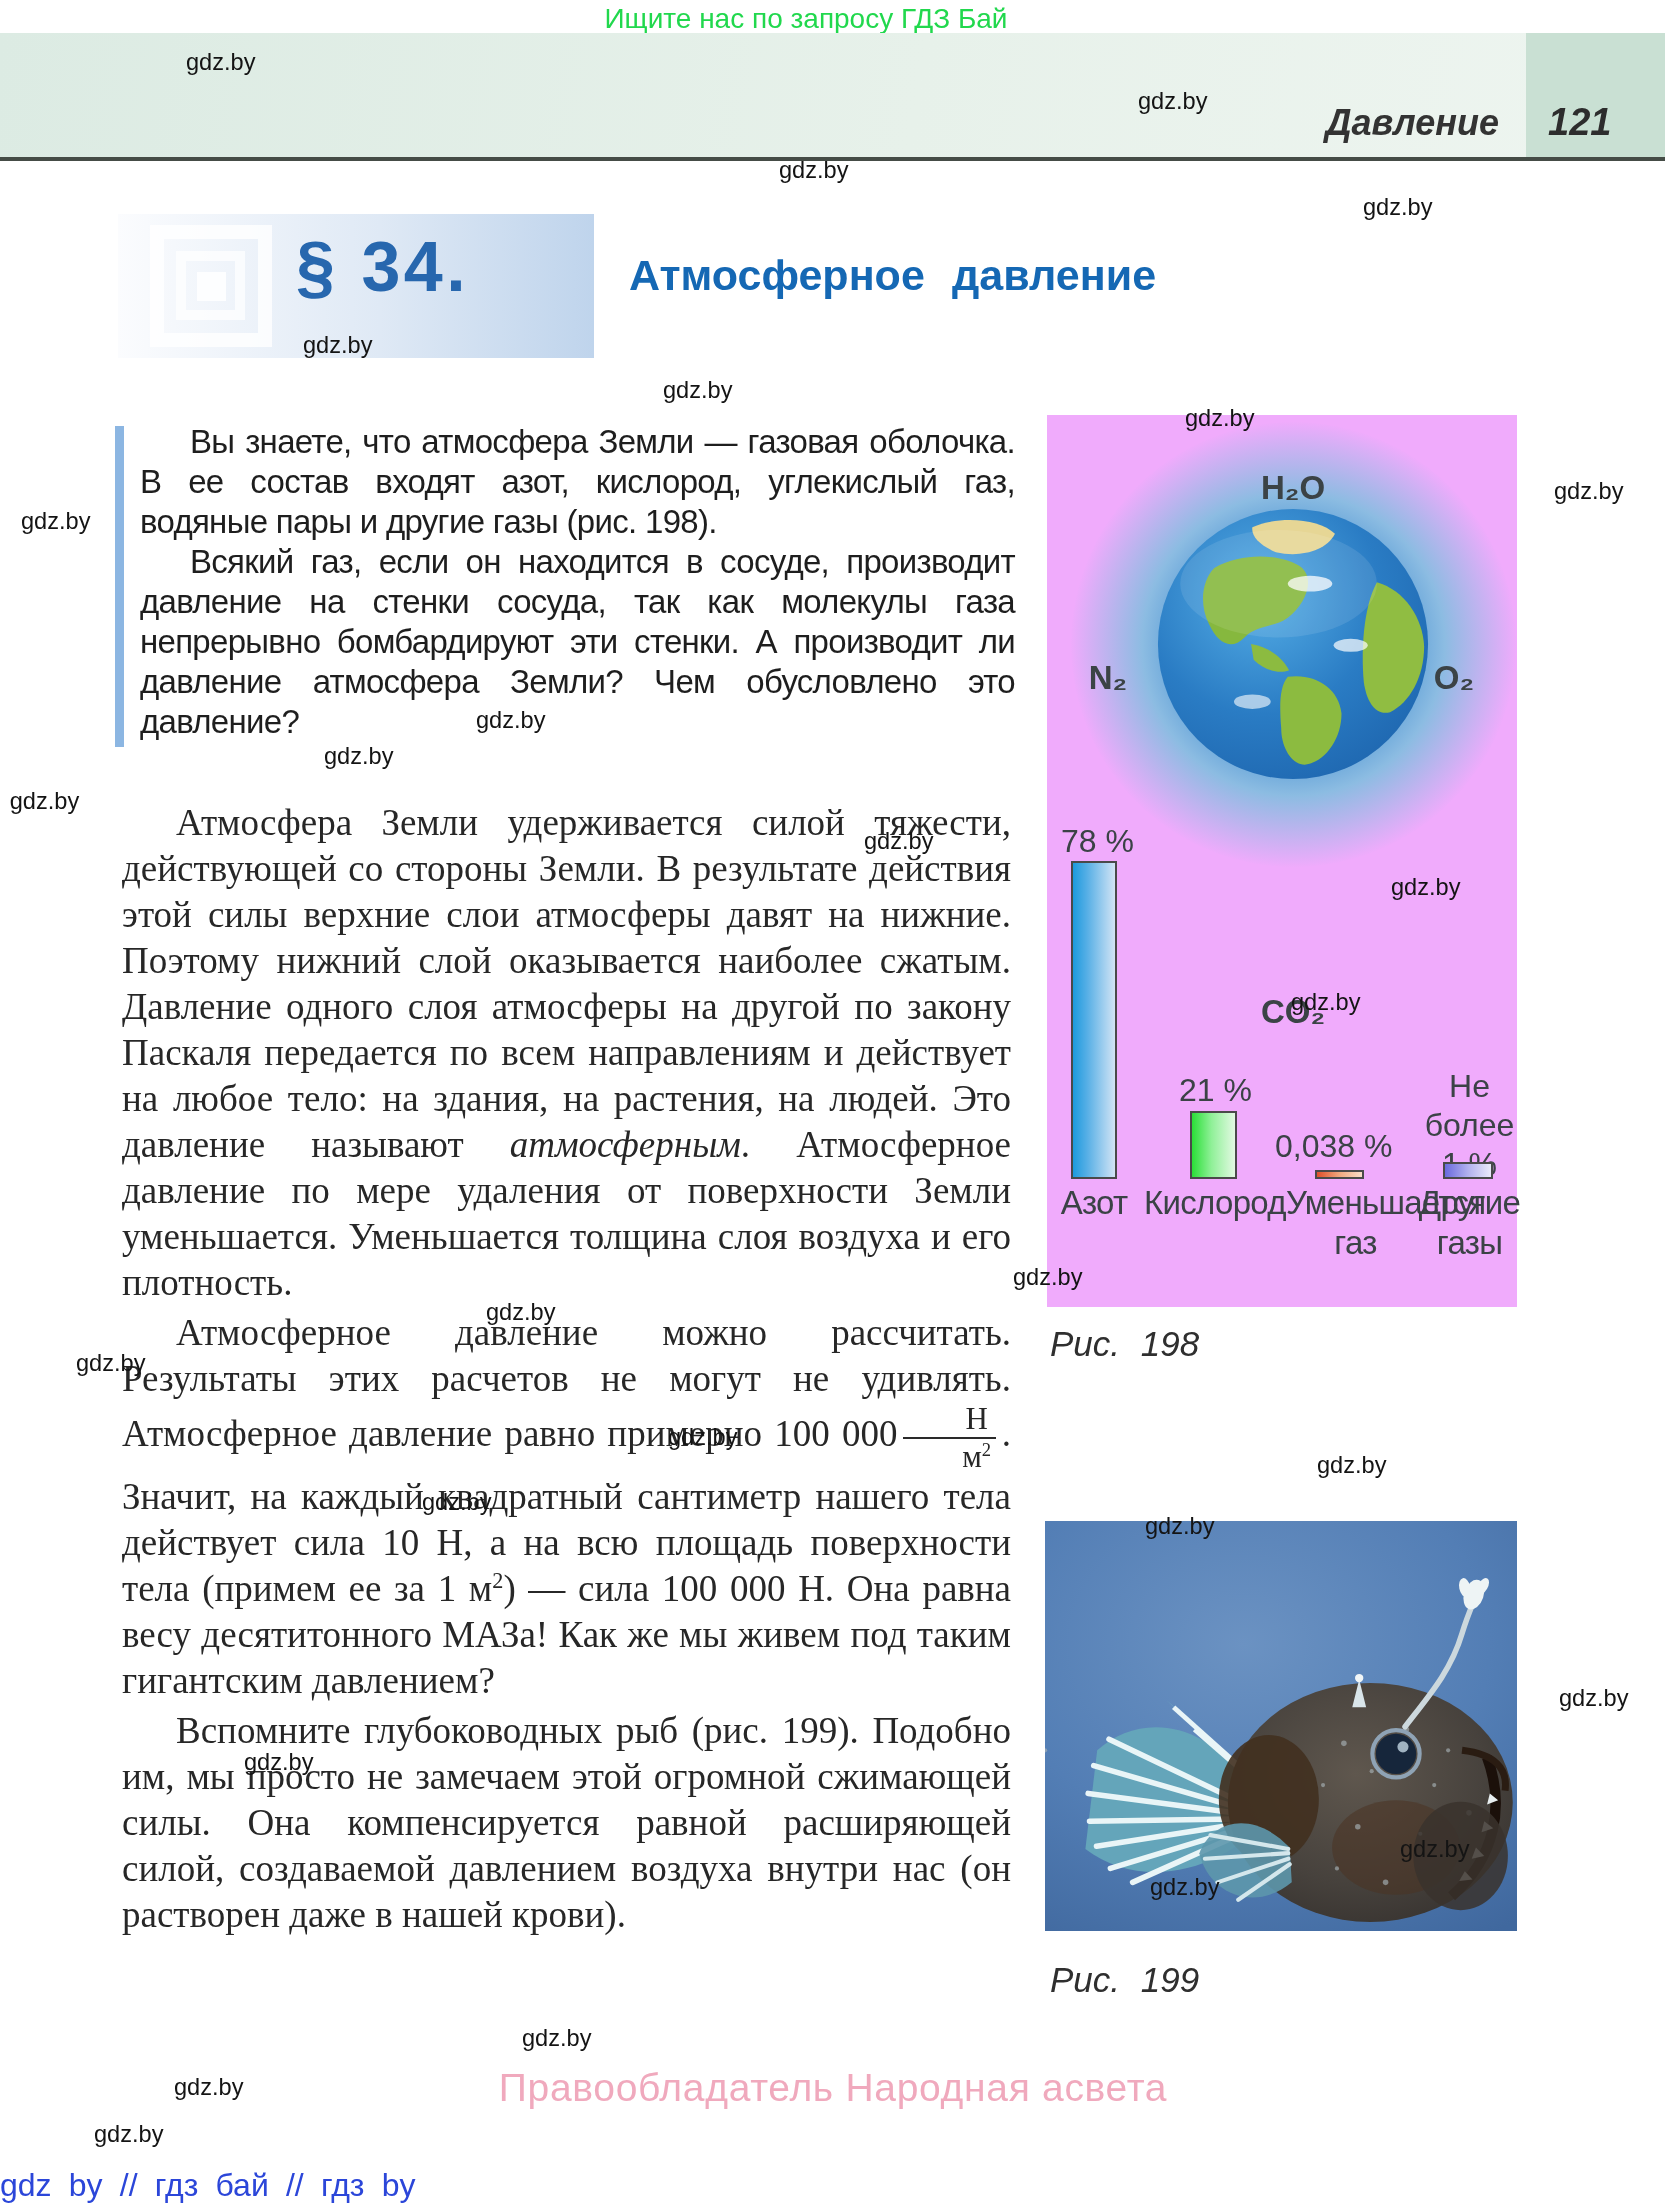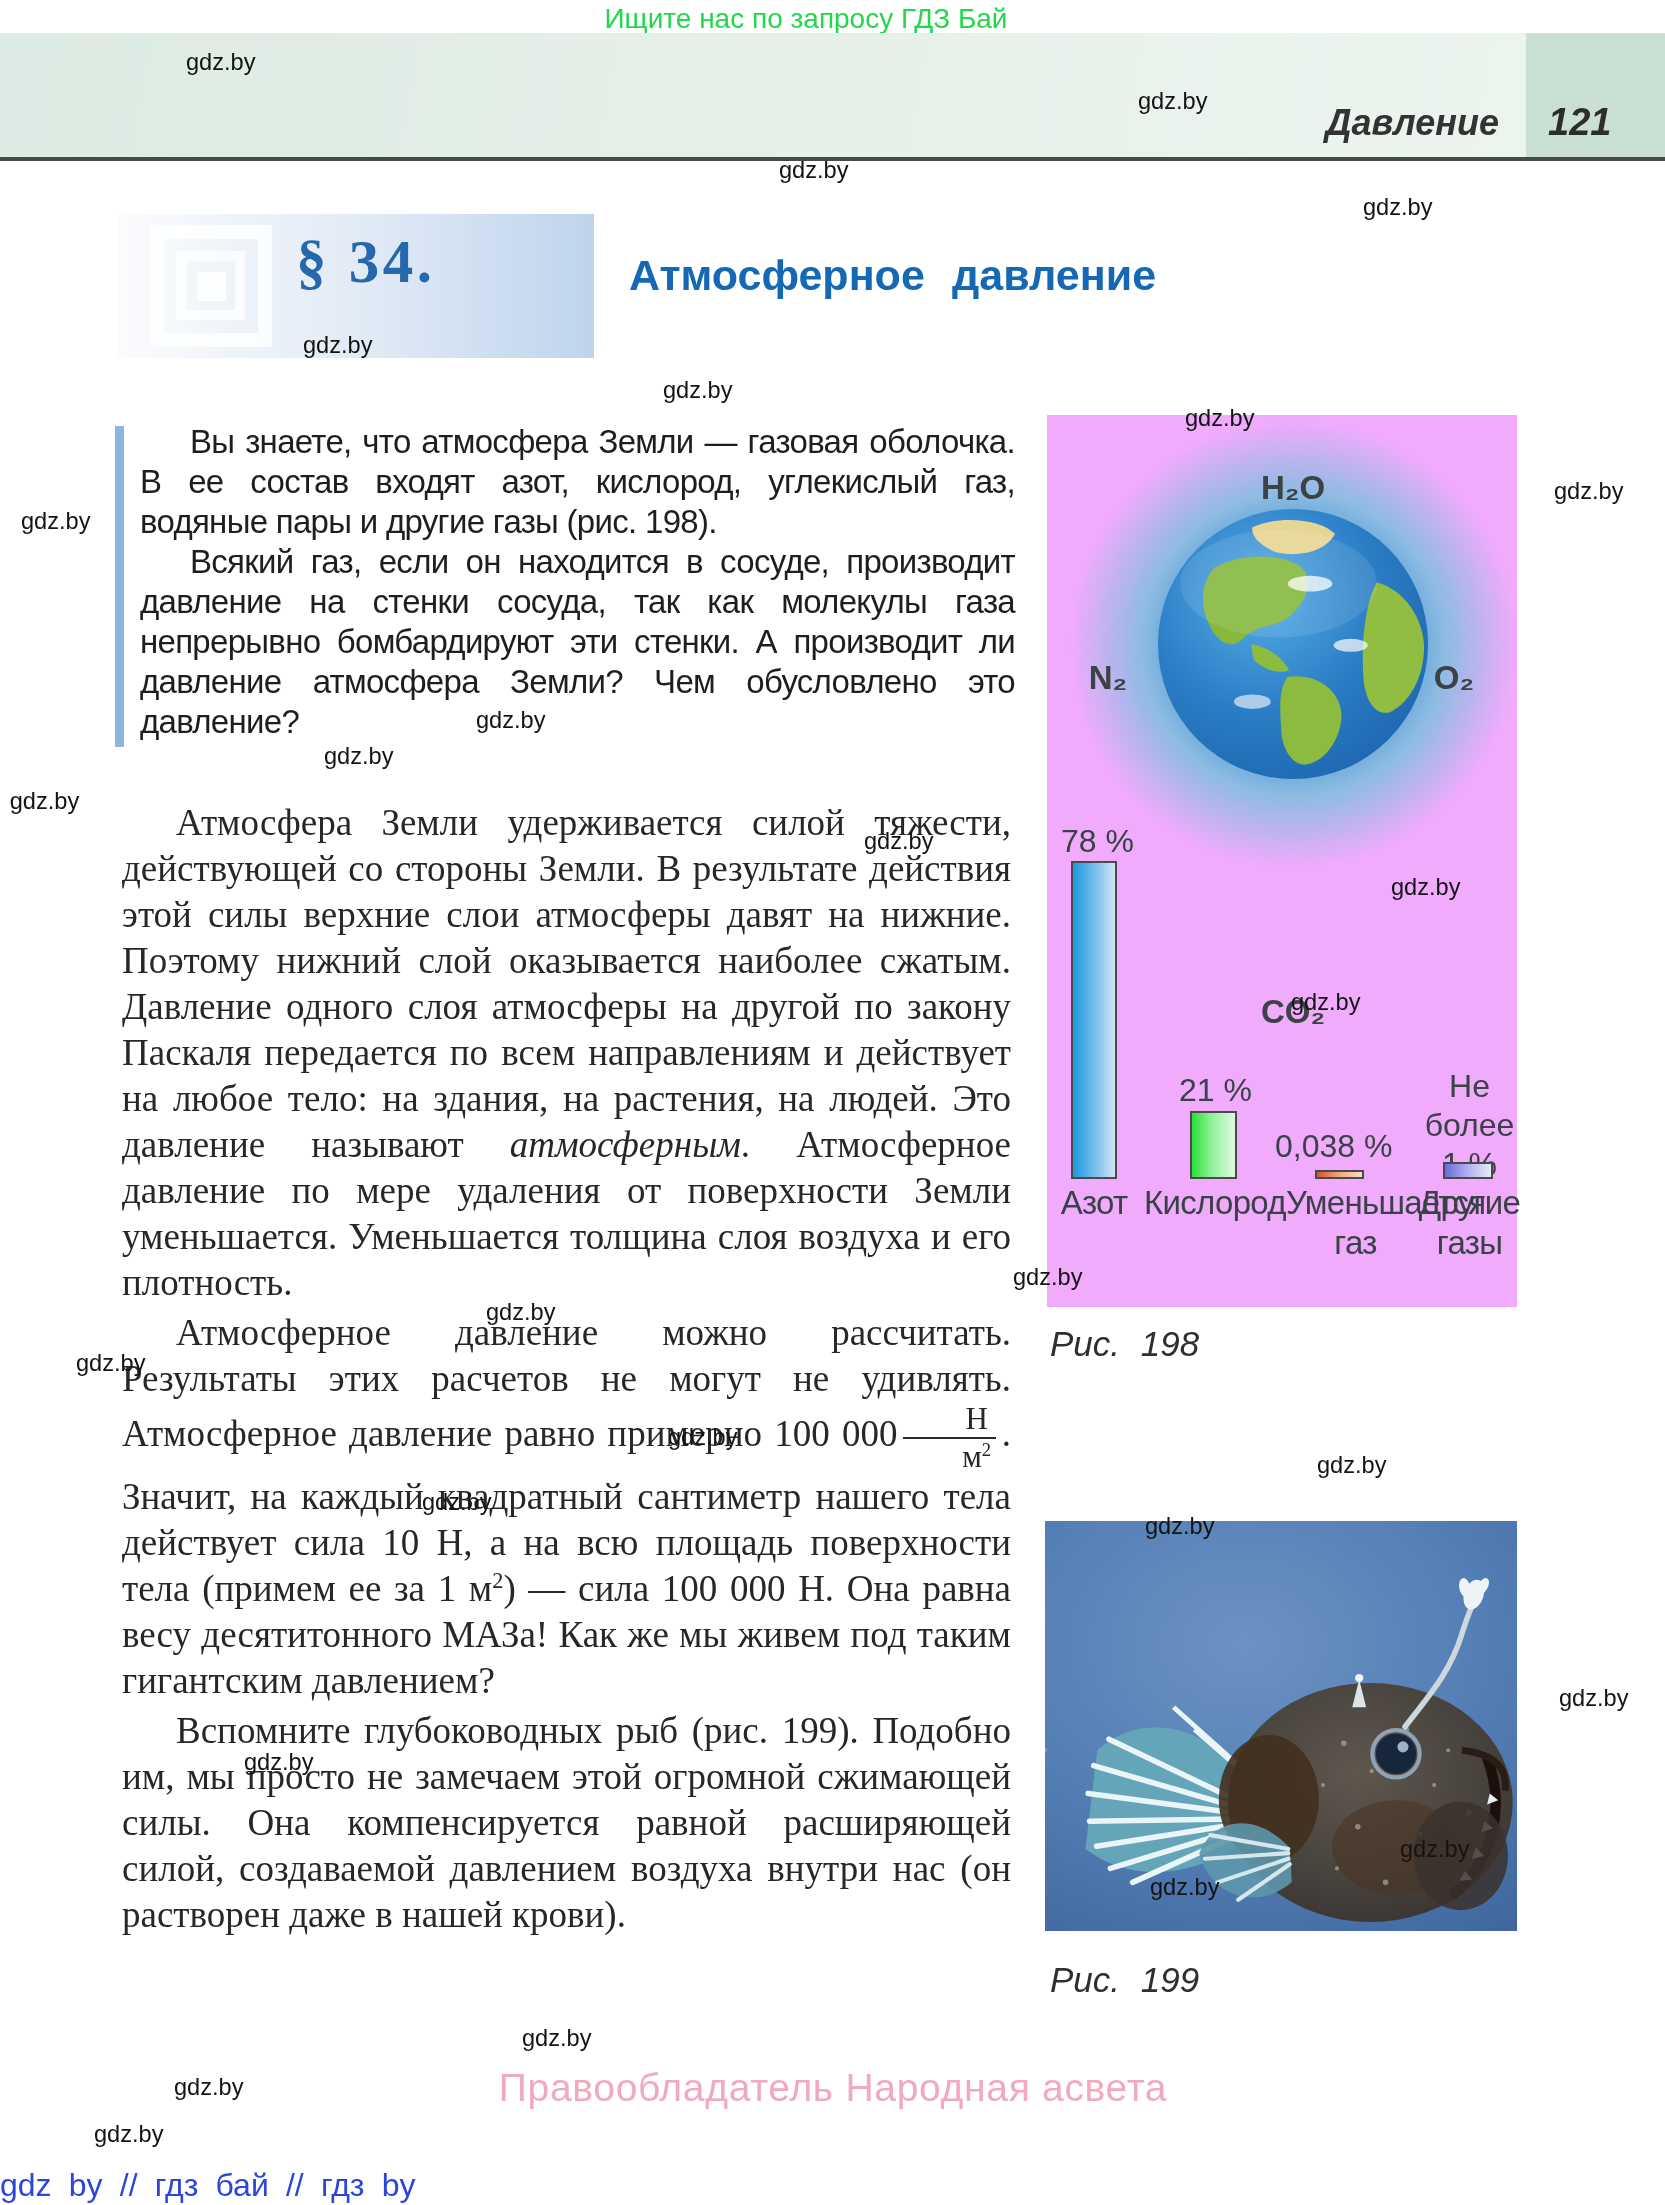--- a/index.html
+++ b/index.html
@@ -23,22 +23,22 @@
   
   .wm{position:absolute;font-size:23.6px;color:#141414;white-space:nowrap;}
 
   
   .sec-box{position:absolute;left:118px;top:214px;width:476px;height:144px;
            background:linear-gradient(to right,#fbfcfe 0%,#dfe9f5 55%,#bfd4ec 100%);}
   .sq-icon{position:absolute;left:32px;top:11px;width:122px;height:122px;}
   .sq-outer{position:absolute;left:0;top:0;right:0;bottom:0;border:14px solid rgba(255,255,255,0.8);}
   .sq-mid{position:absolute;left:26px;top:26px;width:49px;height:49px;border:10.4px solid rgba(255,255,255,0.72);}
   .sq-inner{position:absolute;left:47px;top:47px;width:29px;height:29px;background:rgba(255,255,255,0.85);}
-  .sec-mark{position:absolute;left:178px;top:12.5px;font-size:61px;font-weight:bold;
-            color:#2767ae;letter-spacing:3.5px;font-family:Liberation Serif, serif;}
+  .sec-mark{position:absolute;left:178px;top:12.5px;font-size:70px;font-weight:bold;
+            color:#2767ae;letter-spacing:3.5px;}
   .sec-title{position:absolute;left:629px;top:251px;font-size:43px;font-weight:bold;
              color:#1568b4;word-spacing:15.3px;white-space:nowrap;}
 
   
   .intro-bar{position:absolute;left:115px;top:426px;width:9px;height:321px;background:#8cb6e2;}
   .intro-text{position:absolute;left:140px;top:422px;width:875px;
               font-size:33px;line-height:40px;text-align:justify;
               color:#1e1e1e;letter-spacing:-0.7px;}
   .intro-text p{margin:0;text-indent:50px;}
 

